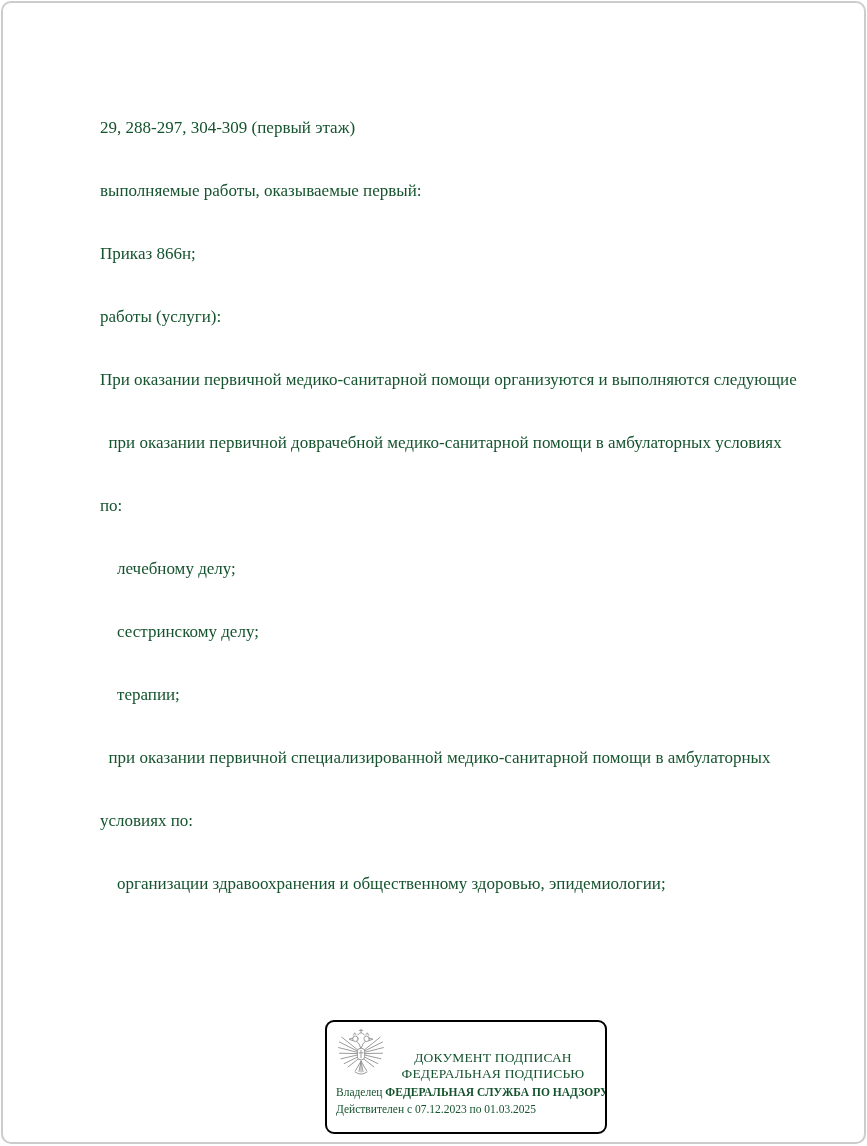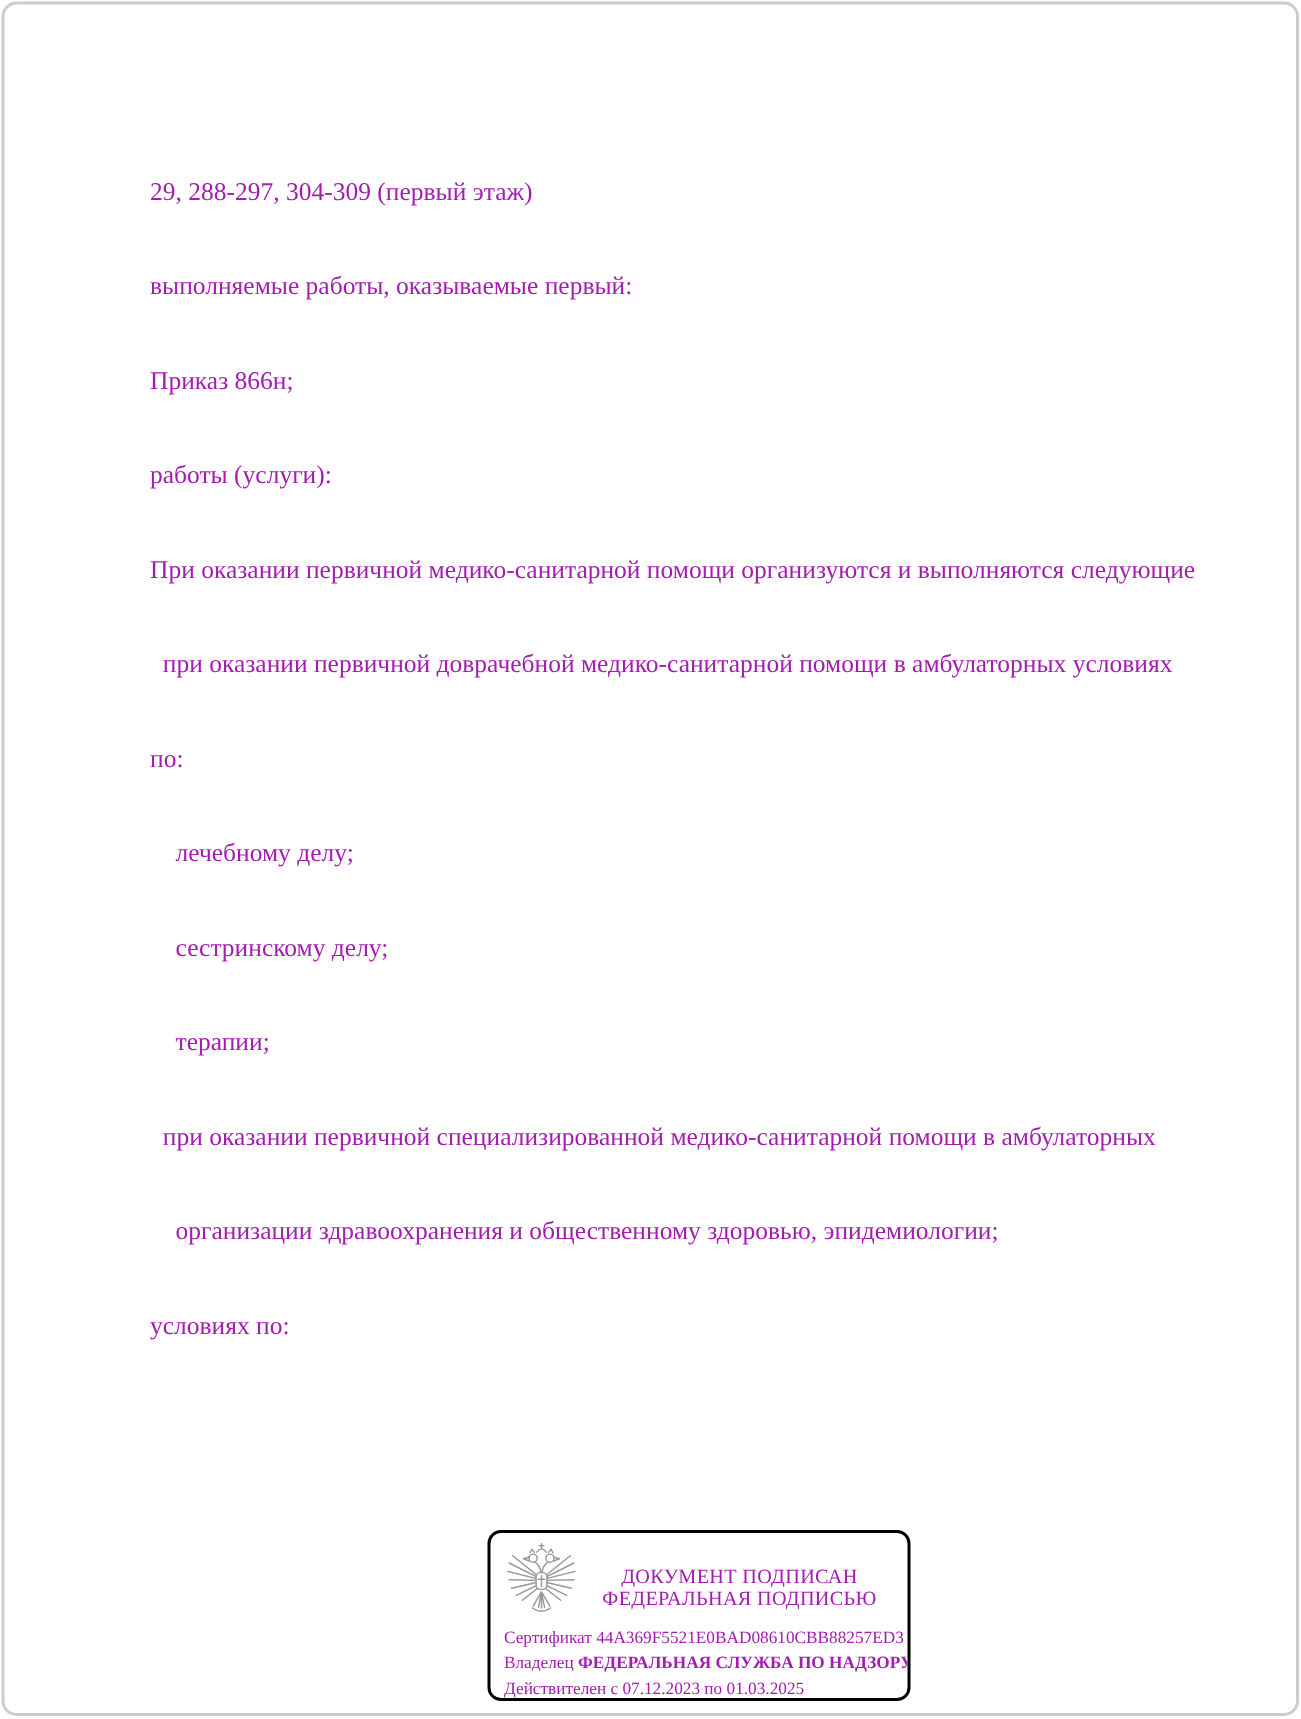--- a/index.html
+++ b/index.html
@@ -9,21 +9,21 @@
   }
   .page {
     position: relative;
     width: 861px;
     height: 1139px;
     margin: 1px;
     background: #ffffff;
     border: 2px solid #cccccc;
     border-radius: 10px;
     font-family: "Liberation Serif", "DejaVu Serif", serif;
-    color: #a21caf;
+    color: #14532d;
     overflow: hidden;
   }
   .doc {
     position: absolute;
     left: 97px;
     top: 72px;
     font-size: 17px;
     line-height: 21px;
     white-space: pre;
   }
@@ -36,21 +36,21 @@
     top: 1017px;
     width: 278px;
     height: 110px;
     background: #ffffff;
     border: 2px solid #000000;
     border-radius: 9px;
     overflow: hidden;
   }
   .stamp-head {
     display: flex;
-    align-items: center;
+    align-items: flex-end;
   }
   .emblem-wrap {
     flex: 0 0 auto;
     margin: 5px 0 0 10px;
     line-height: 0;
   }
   .stamp-titles {
     flex: 1 1 auto;
     text-align: center;
     padding: 13px 6px 0 2px;
@@ -78,22 +78,22 @@
     <div class="line">выполняемые работы, оказываемые первый:</div>
     <div class="line">Приказ 866н;</div>
     <div class="line">работы (услуги):</div>
     <div class="line">При оказании первичной медико-санитарной помощи организуются и выполняются следующие</div>
     <div class="line">  при оказании первичной доврачебной медико-санитарной помощи в амбулаторных условиях</div>
     <div class="line">по:</div>
     <div class="line">    лечебному делу;</div>
     <div class="line">    сестринскому делу;</div>
     <div class="line">    терапии;</div>
     <div class="line">  при оказании первичной специализированной медико-санитарной помощи в амбулаторных</div>
+    <div class="line">условиях по:</div>
     <div class="line">    организации здравоохранения и общественному здоровью, эпидемиологии;</div>
-    <div class="line">условиях по:</div>
     
     
     
     
     
     
     
     
   </div>
 
@@ -119,19 +119,18 @@
             <path d="M22.5 55.5 q7.5 5.5 15 0"></path>
           </g>
         </svg>
       </span>
       <div class="stamp-titles">
         <div>ДОКУМЕНТ ПОДПИСАН</div>
         <div>ФЕДЕРАЛЬНАЯ ПОДПИСЬЮ</div>
       </div>
     </div>
     <div class="stamp-lines">
-      <div><span>Сертификат</span> <span>44A369F5521E0BAD08610CBB88257ED3</span></div>
       <div><span>Владелец</span> <span class="bold">ФЕДЕРАЛЬНАЯ СЛУЖБА ПО НАДЗОРУ В СФ</span></div>
       <div>Действителен с 07.12.2023 по 01.03.2025</div>
     </div>
   </div>
 
 </div>
 
 </body></html>

